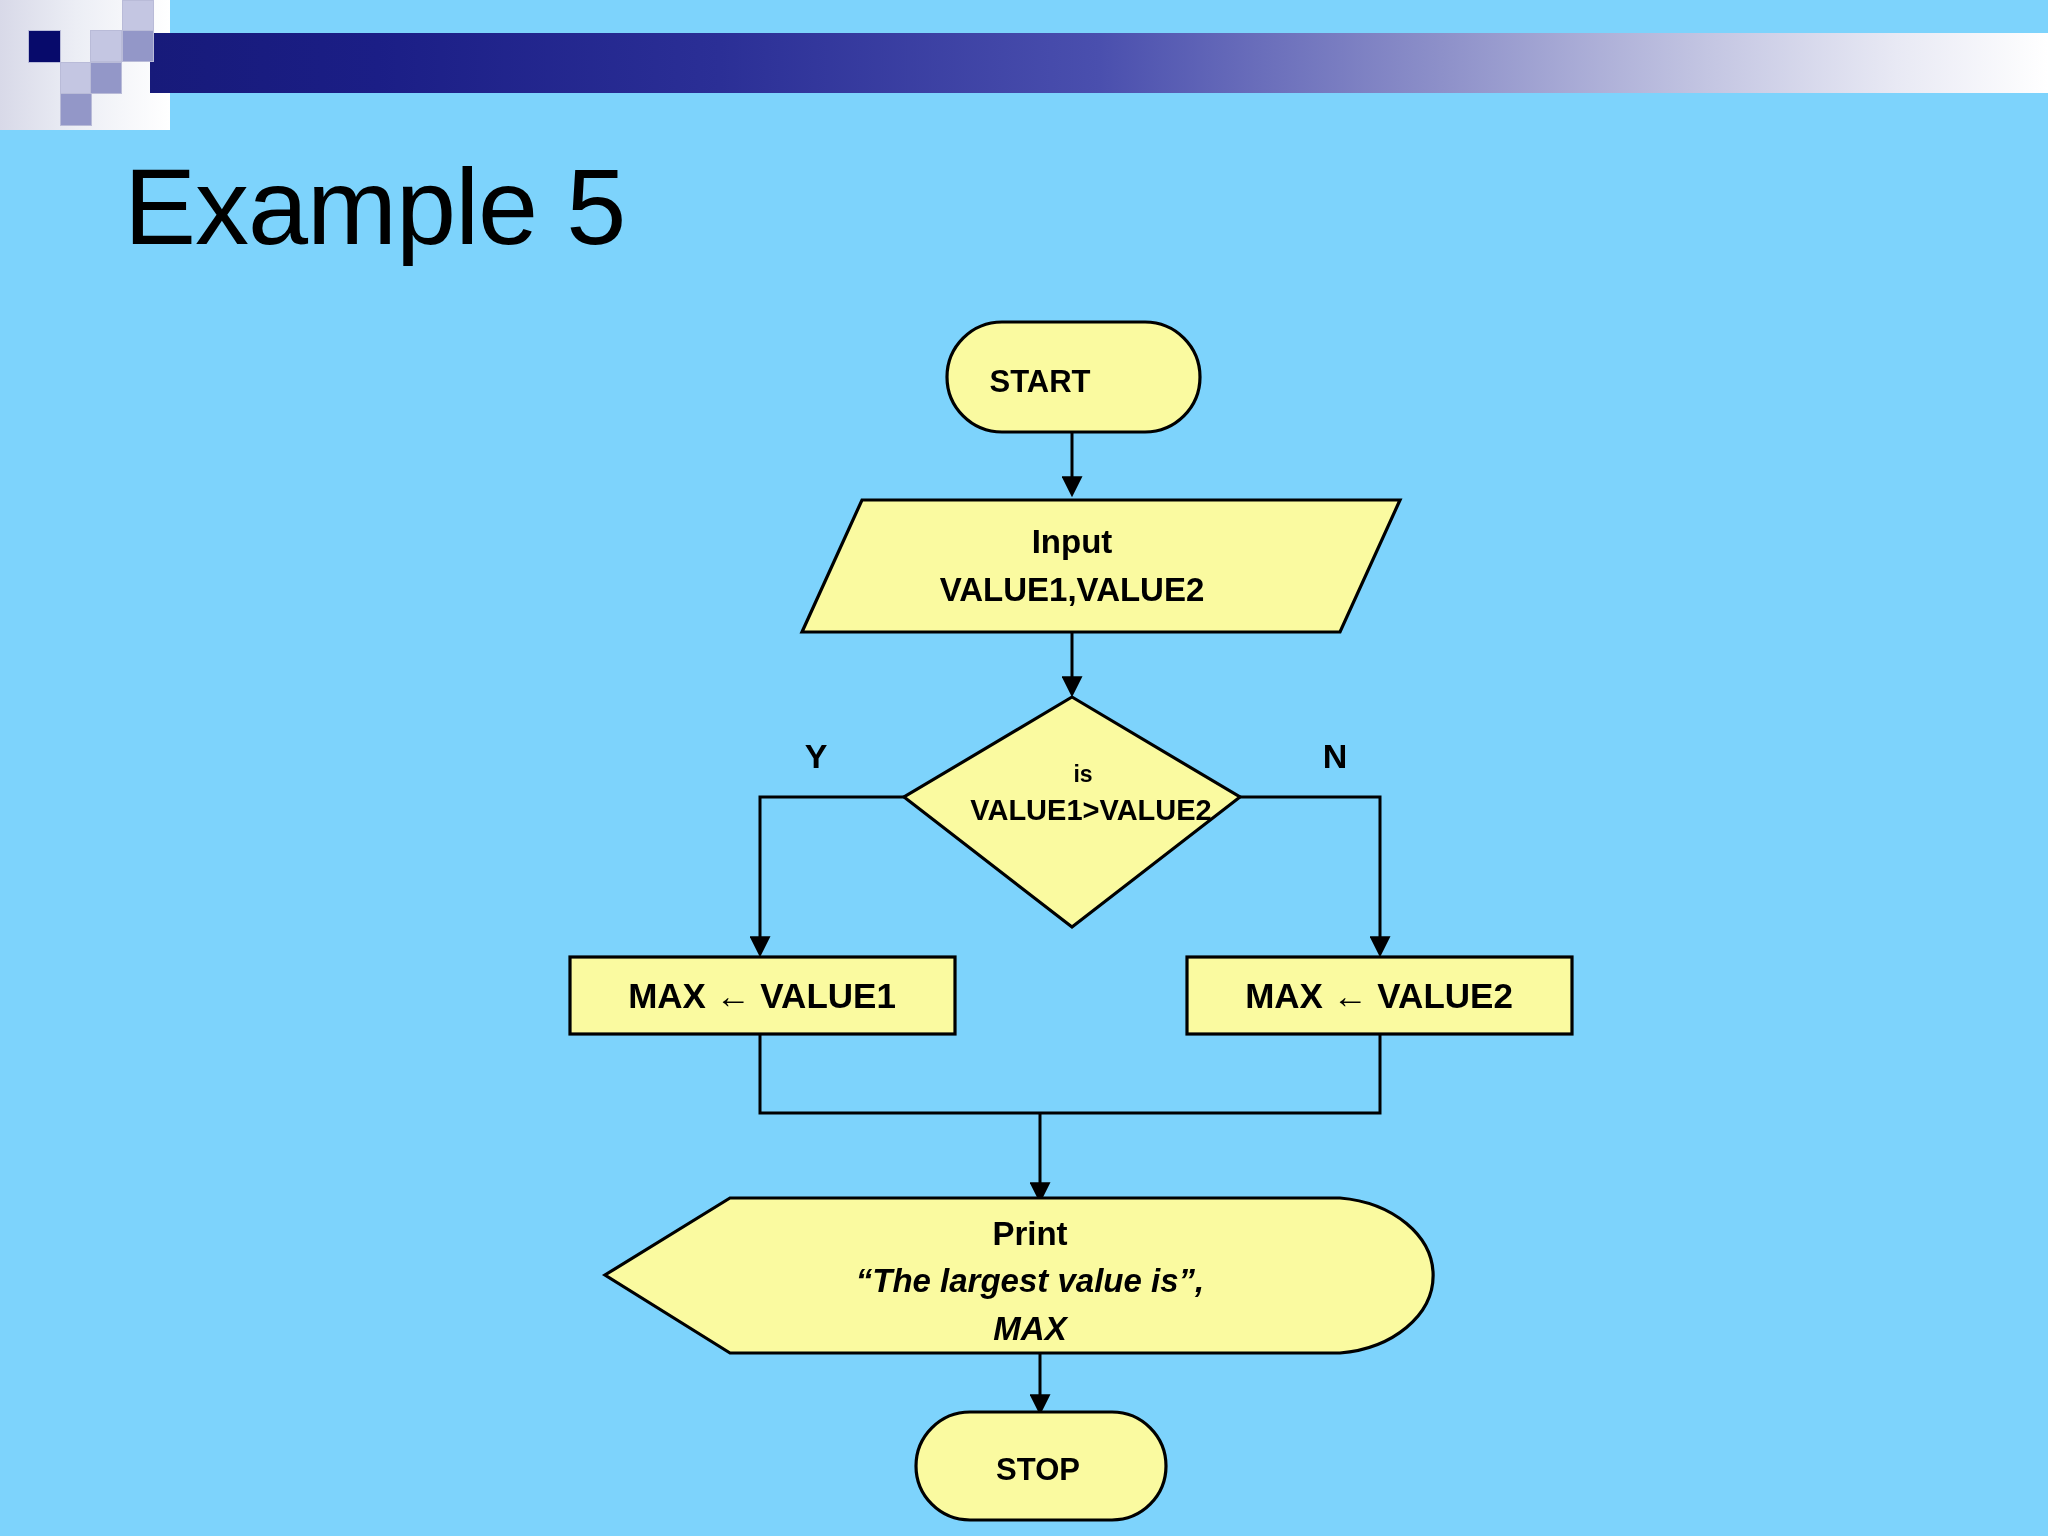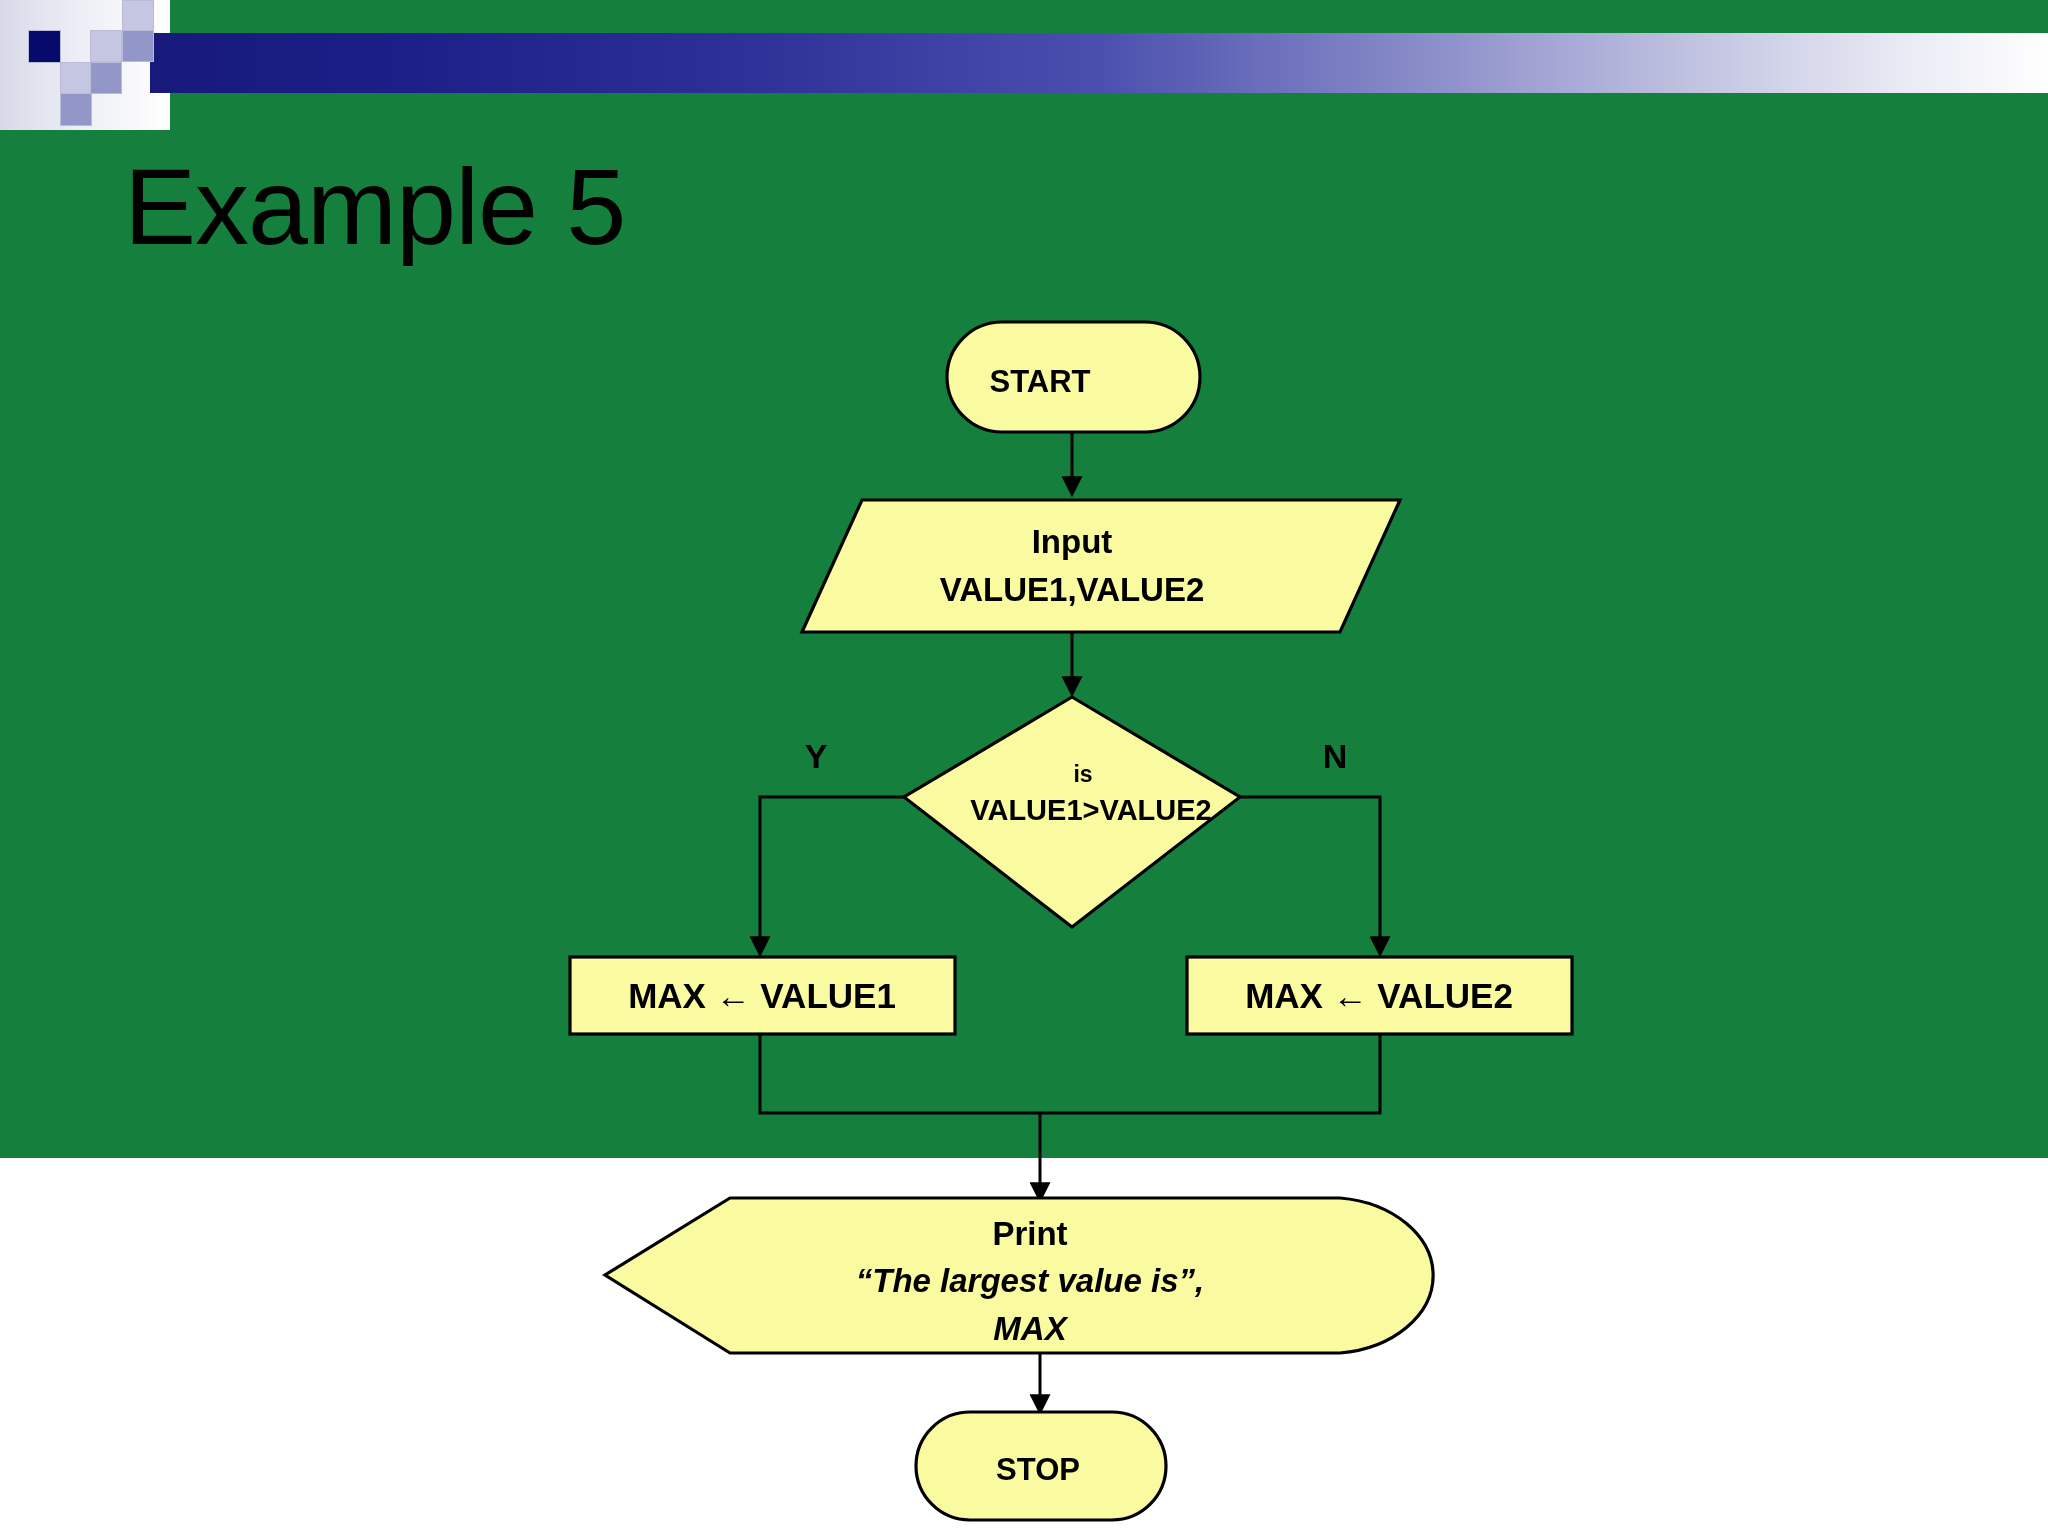--- a/index.html
+++ b/index.html
@@ -8,22 +8,22 @@
     width: 2048px;
     height: 1536px;
     background: #ffffff;
     font-family: "Liberation Sans", sans-serif;
     overflow: hidden;
   }
 
   #slide {
     position: relative;
     width: 2048px;
-    height: 1158px;
-    background: #15803d;
+    height: 1536px;
+    background: #7dd3fc;
   }
 
   
   .banner-bar {
     position: absolute;
     left: 150px;
     top: 33px;
     width: 1898px;
     height: 60px;
     background: linear-gradient(to right,

